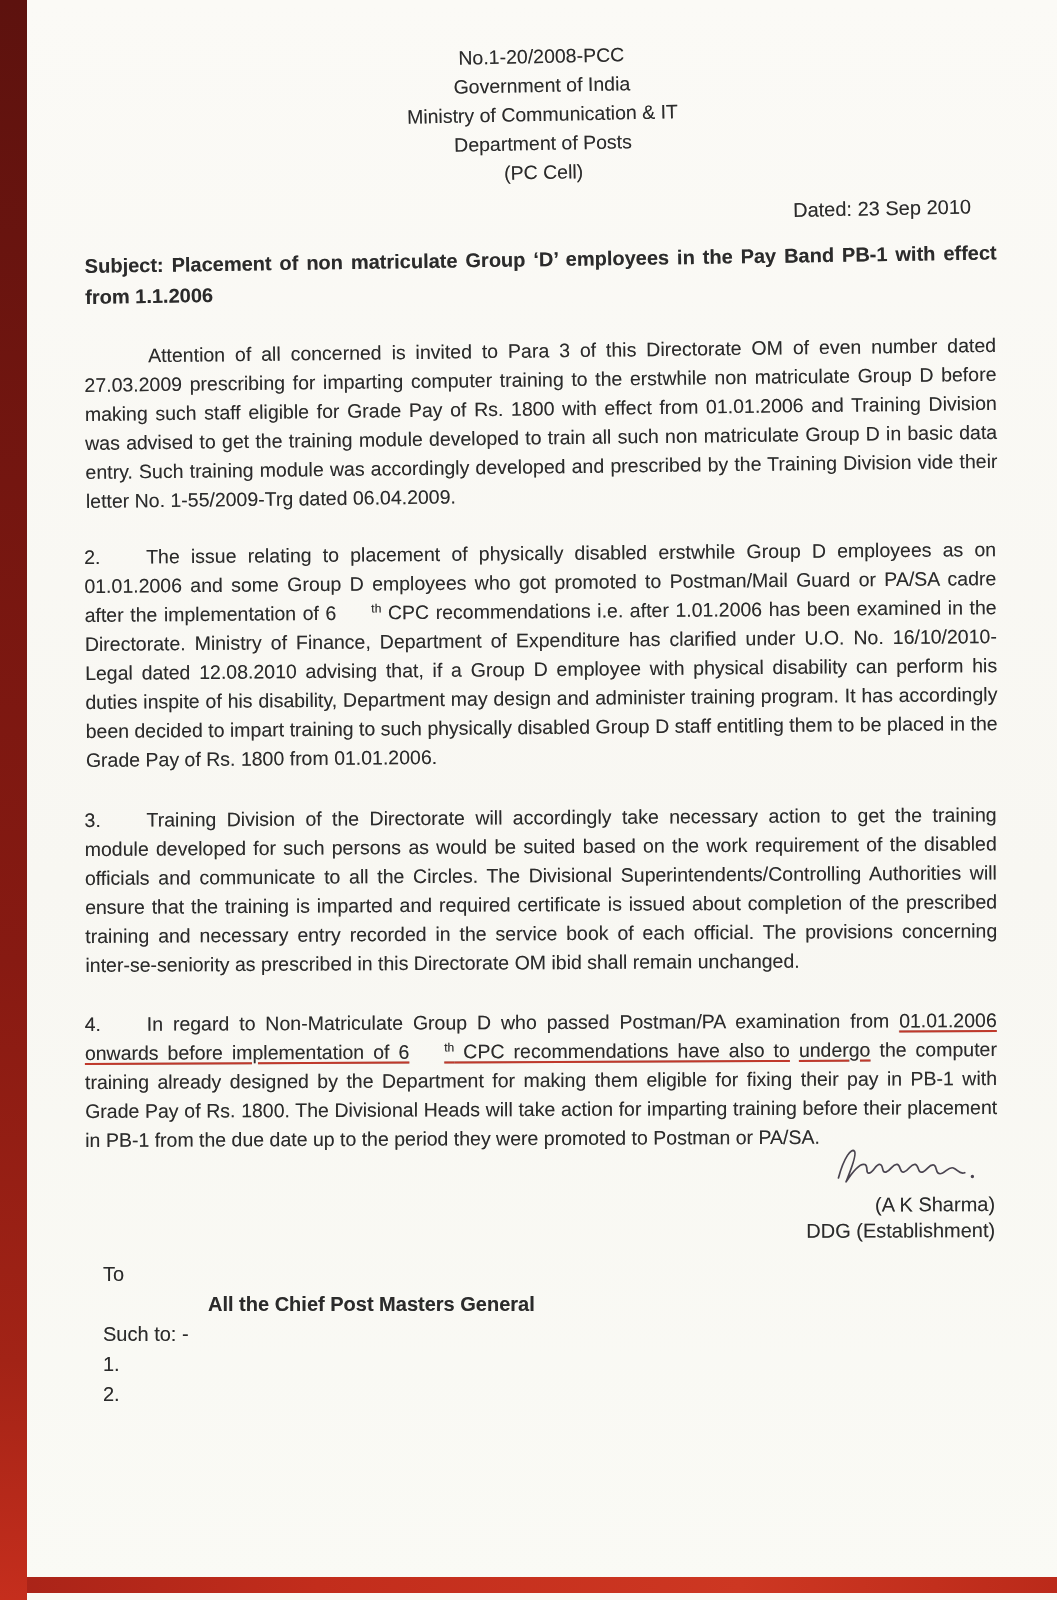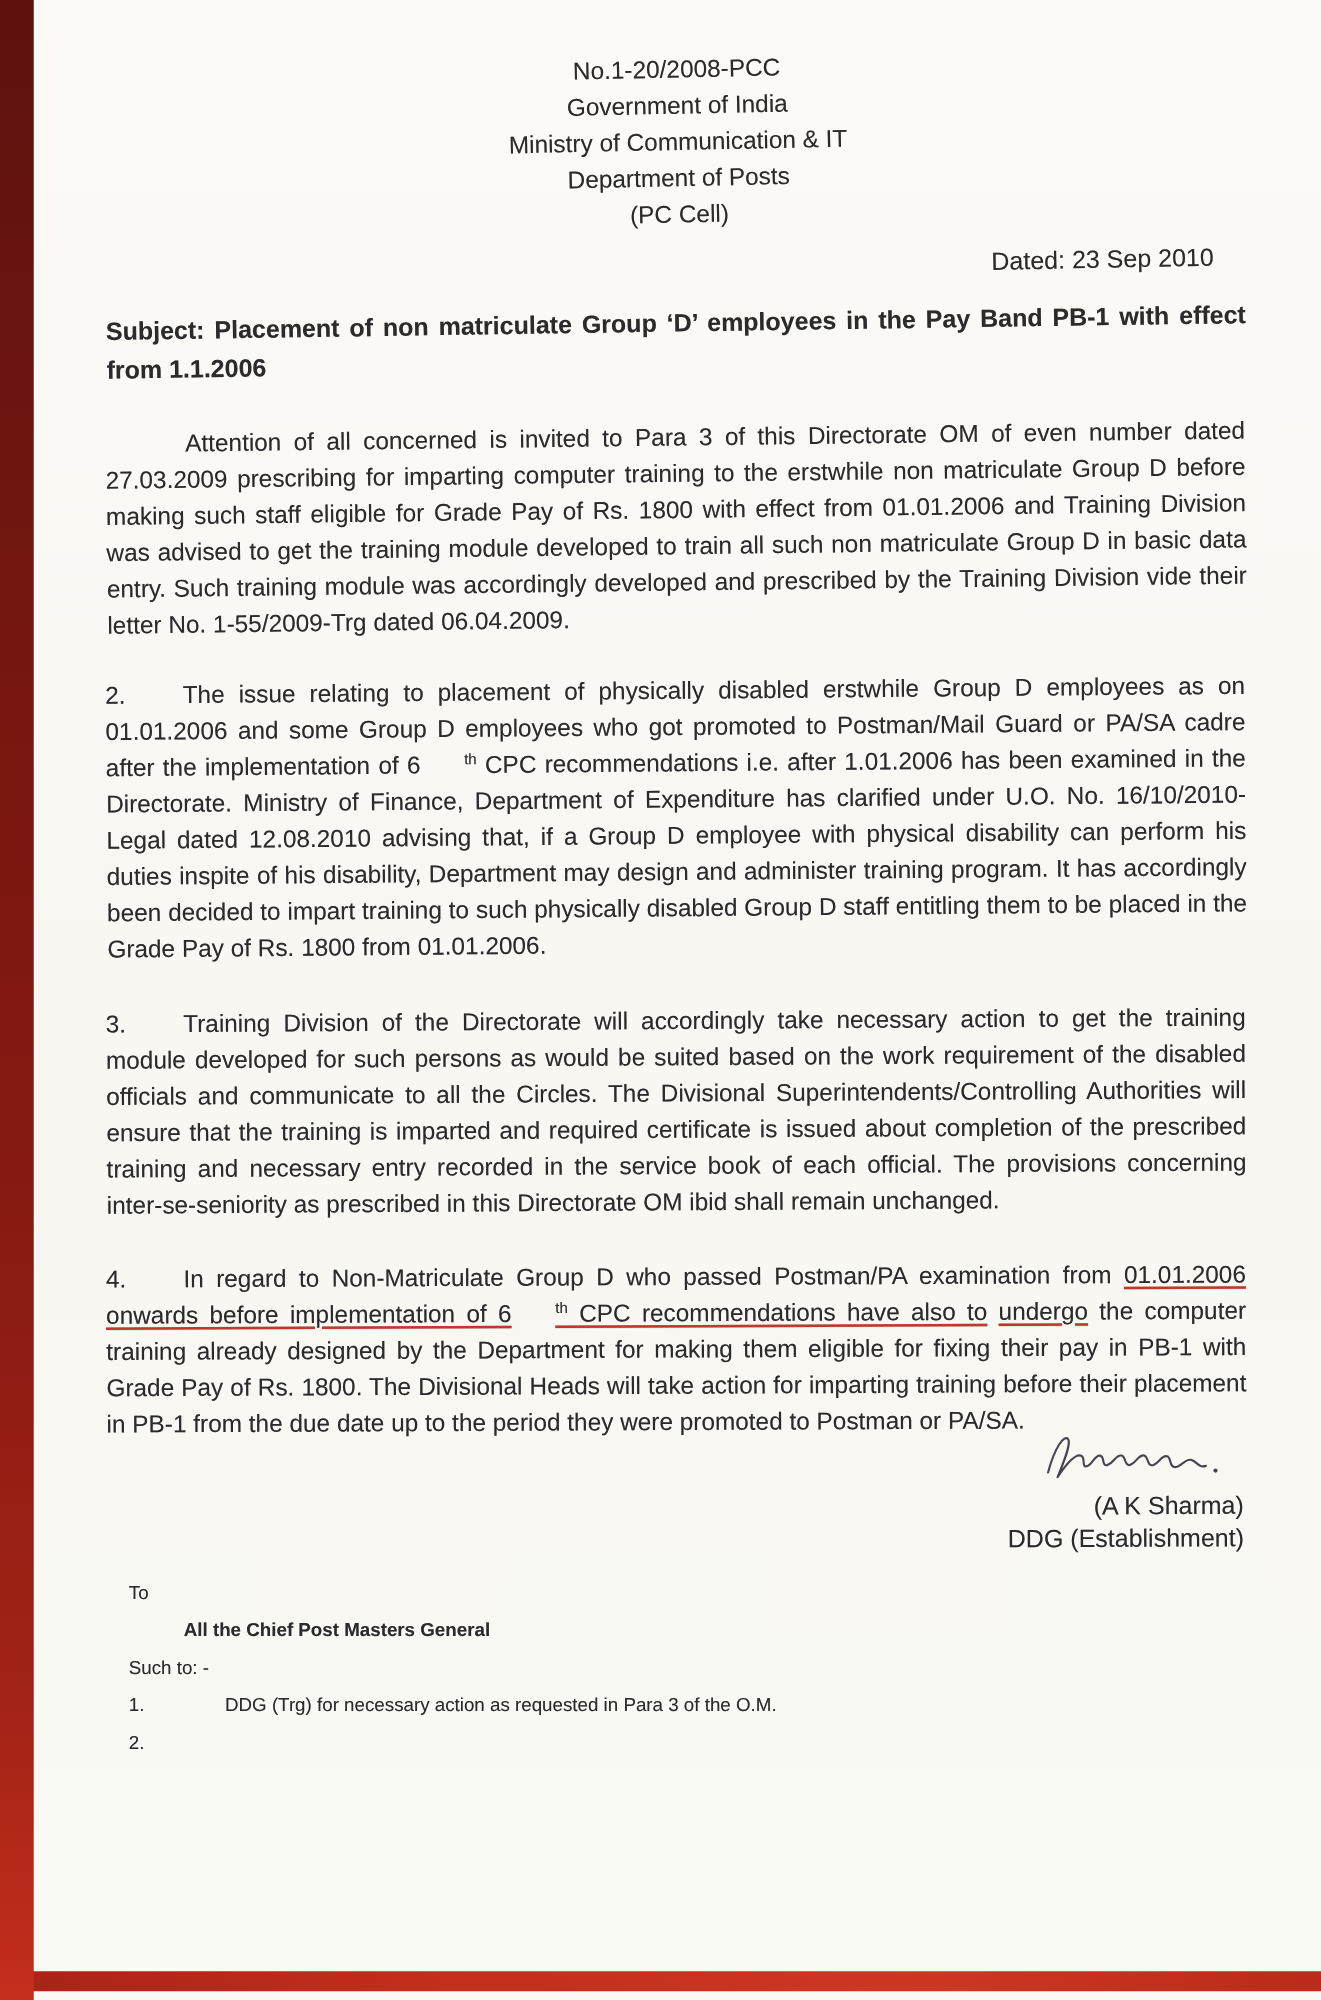--- a/index.html
+++ b/index.html
@@ -100,26 +100,26 @@
   .sig-scrawl {
     display: inline-block;
     width: 152px;
     height: 42px;
     margin-right: 16px;
   }
   .sig-name, .sig-title { padding-right: 2px; }
   .footer {
     margin-top: 16px;
     padding-left: 18px;
-    font-size: 15px;
+    font-size: 20px;
     line-height: 30px;
   }
   .to-recipient {
     font-weight: bold;
-    margin-left: 44px;
+    margin-left: 105px;
   }
   .copy-item { display: flex; }
   .copy-num {
     display: inline-block;
     width: 77px;
     flex: 0 0 77px;
   }
 </style>
 </head>
 <body>
@@ -159,20 +159,19 @@
     <div class="sig-name">(A K Sharma)</div>
     <div class="sig-title">DDG (Establishment)</div>
   </div>
 
   <div class="footer">
     <div>To</div>
     <div class="to-recipient">All the Chief Post Masters General</div>
     <div>Such to: -</div>
     <div class="copy-item">
       <span class="copy-num">1.</span>
-      <span>DDG (Trg) for necessary action as requested in Para 3 of the O.M.</span>
     </div>
     <div class="copy-item">
       <span class="copy-num">2.</span>
     </div>
   </div>
 
 </div>
 
 </body></html>

